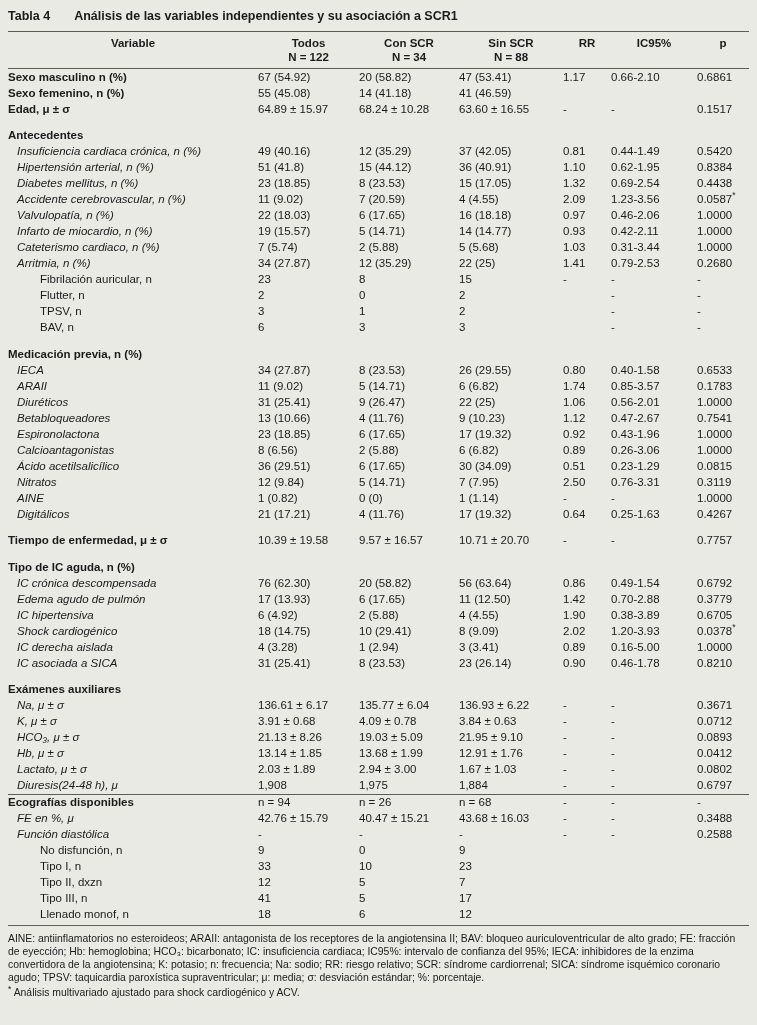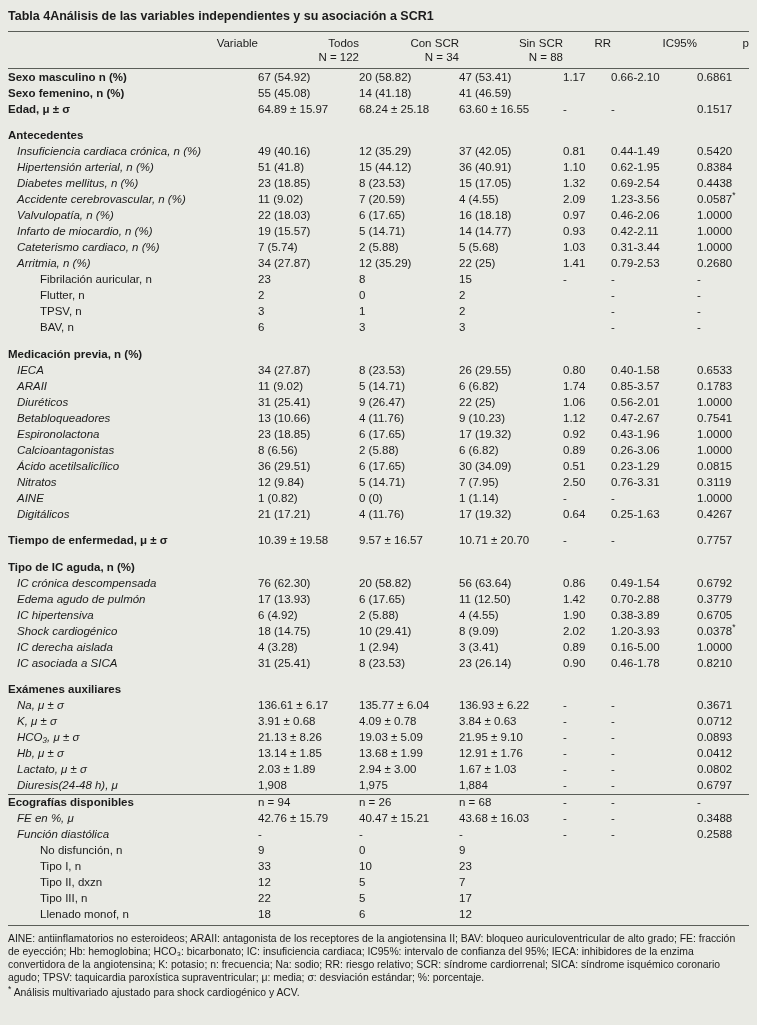--- a/index.html
+++ b/index.html
@@ -11,37 +11,38 @@
     color: #1b1b1b;
   }
   .page {
     width: 757px;
     min-height: 1025px;
     padding: 5px 8px 10px 8px;
     background: #e9eae4;
   }
   .caption {
     display: flex;
+    gap: 24px;
     font-size: 12.5px;
     font-weight: bold;
     padding: 4px 0 8px 0;
   }
   .rule {
     border-top: 1px solid #5a5e58;
     height: 0;
   }
   table.data-table {
     width: 741px;
     border-collapse: collapse;
     table-layout: fixed;
     font-size: 11.5px;
   }
   thead th {
-    font-weight: normal;
-    text-align: right;
+    font-weight: bold;
+    text-align: center;
     vertical-align: top;
     padding: 5px 0 4px 0;
     line-height: 13.5px;
     border-bottom: 1px solid #5a5e58;
   }
   tbody td {
     padding: 1.5px 0;
     line-height: 13px;
     vertical-align: top;
     white-space: nowrap;
@@ -131,21 +132,21 @@
           <td>55 (45.08)</td>
           <td>14 (41.18)</td>
           <td>41 (46.59)</td>
           <td></td>
           <td></td>
           <td></td>
         </tr>
         <tr class="bold">
           <td class="var">Edad, μ ± σ</td>
           <td>64.89 ± 15.97</td>
-          <td>68.24 ± 25.18</td>
+          <td>68.24 ± 10.28</td>
           <td>63.60 ± 16.55</td>
           <td>-</td>
           <td>-</td>
           <td>0.1517</td>
         </tr>
         <tr class="section gap">
           <td class="var">Antecedentes</td>
           <td></td>
           <td></td>
           <td></td>
@@ -544,21 +545,21 @@
           <td class="var">Tipo II, dxzn</td>
           <td>12</td>
           <td>5</td>
           <td>7</td>
           <td></td>
           <td></td>
           <td></td>
         </tr>
         <tr class="sub">
           <td class="var">Tipo III, n</td>
-          <td>22</td>
+          <td>41</td>
           <td>5</td>
           <td>17</td>
           <td></td>
           <td></td>
           <td></td>
         </tr>
         <tr class="sub">
           <td class="var">Llenado monof, n</td>
           <td>18</td>
           <td>6</td>

